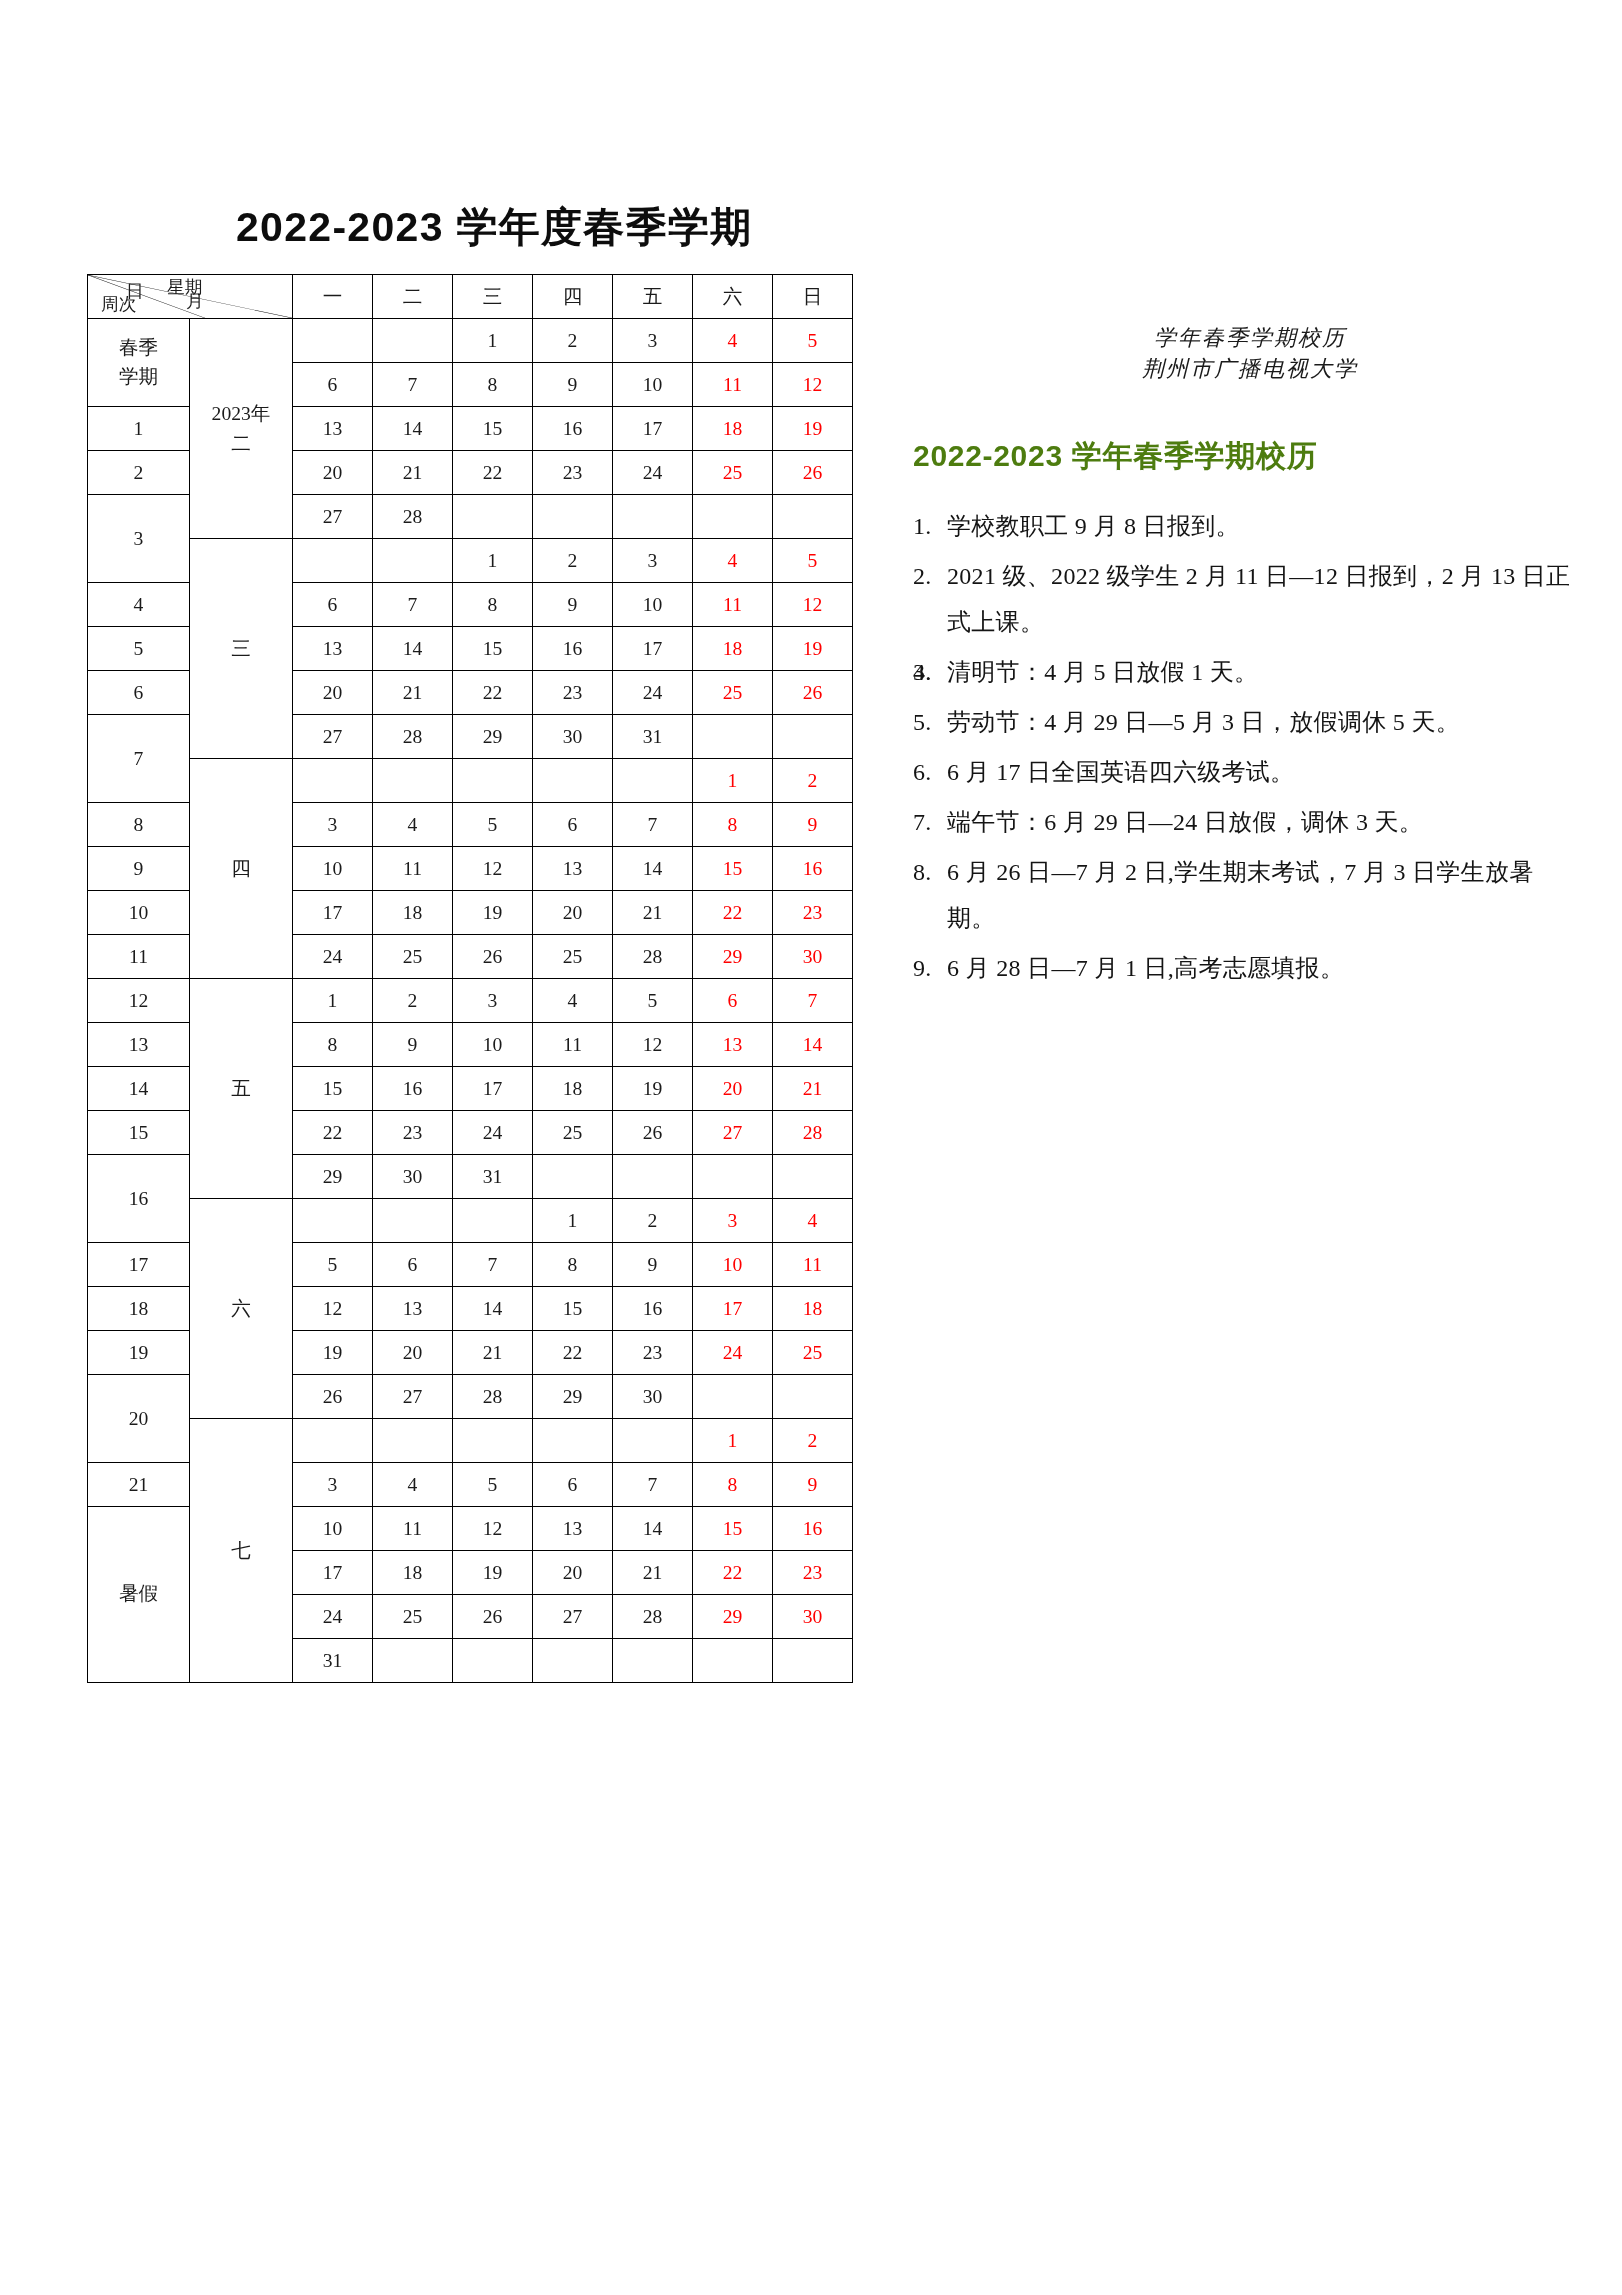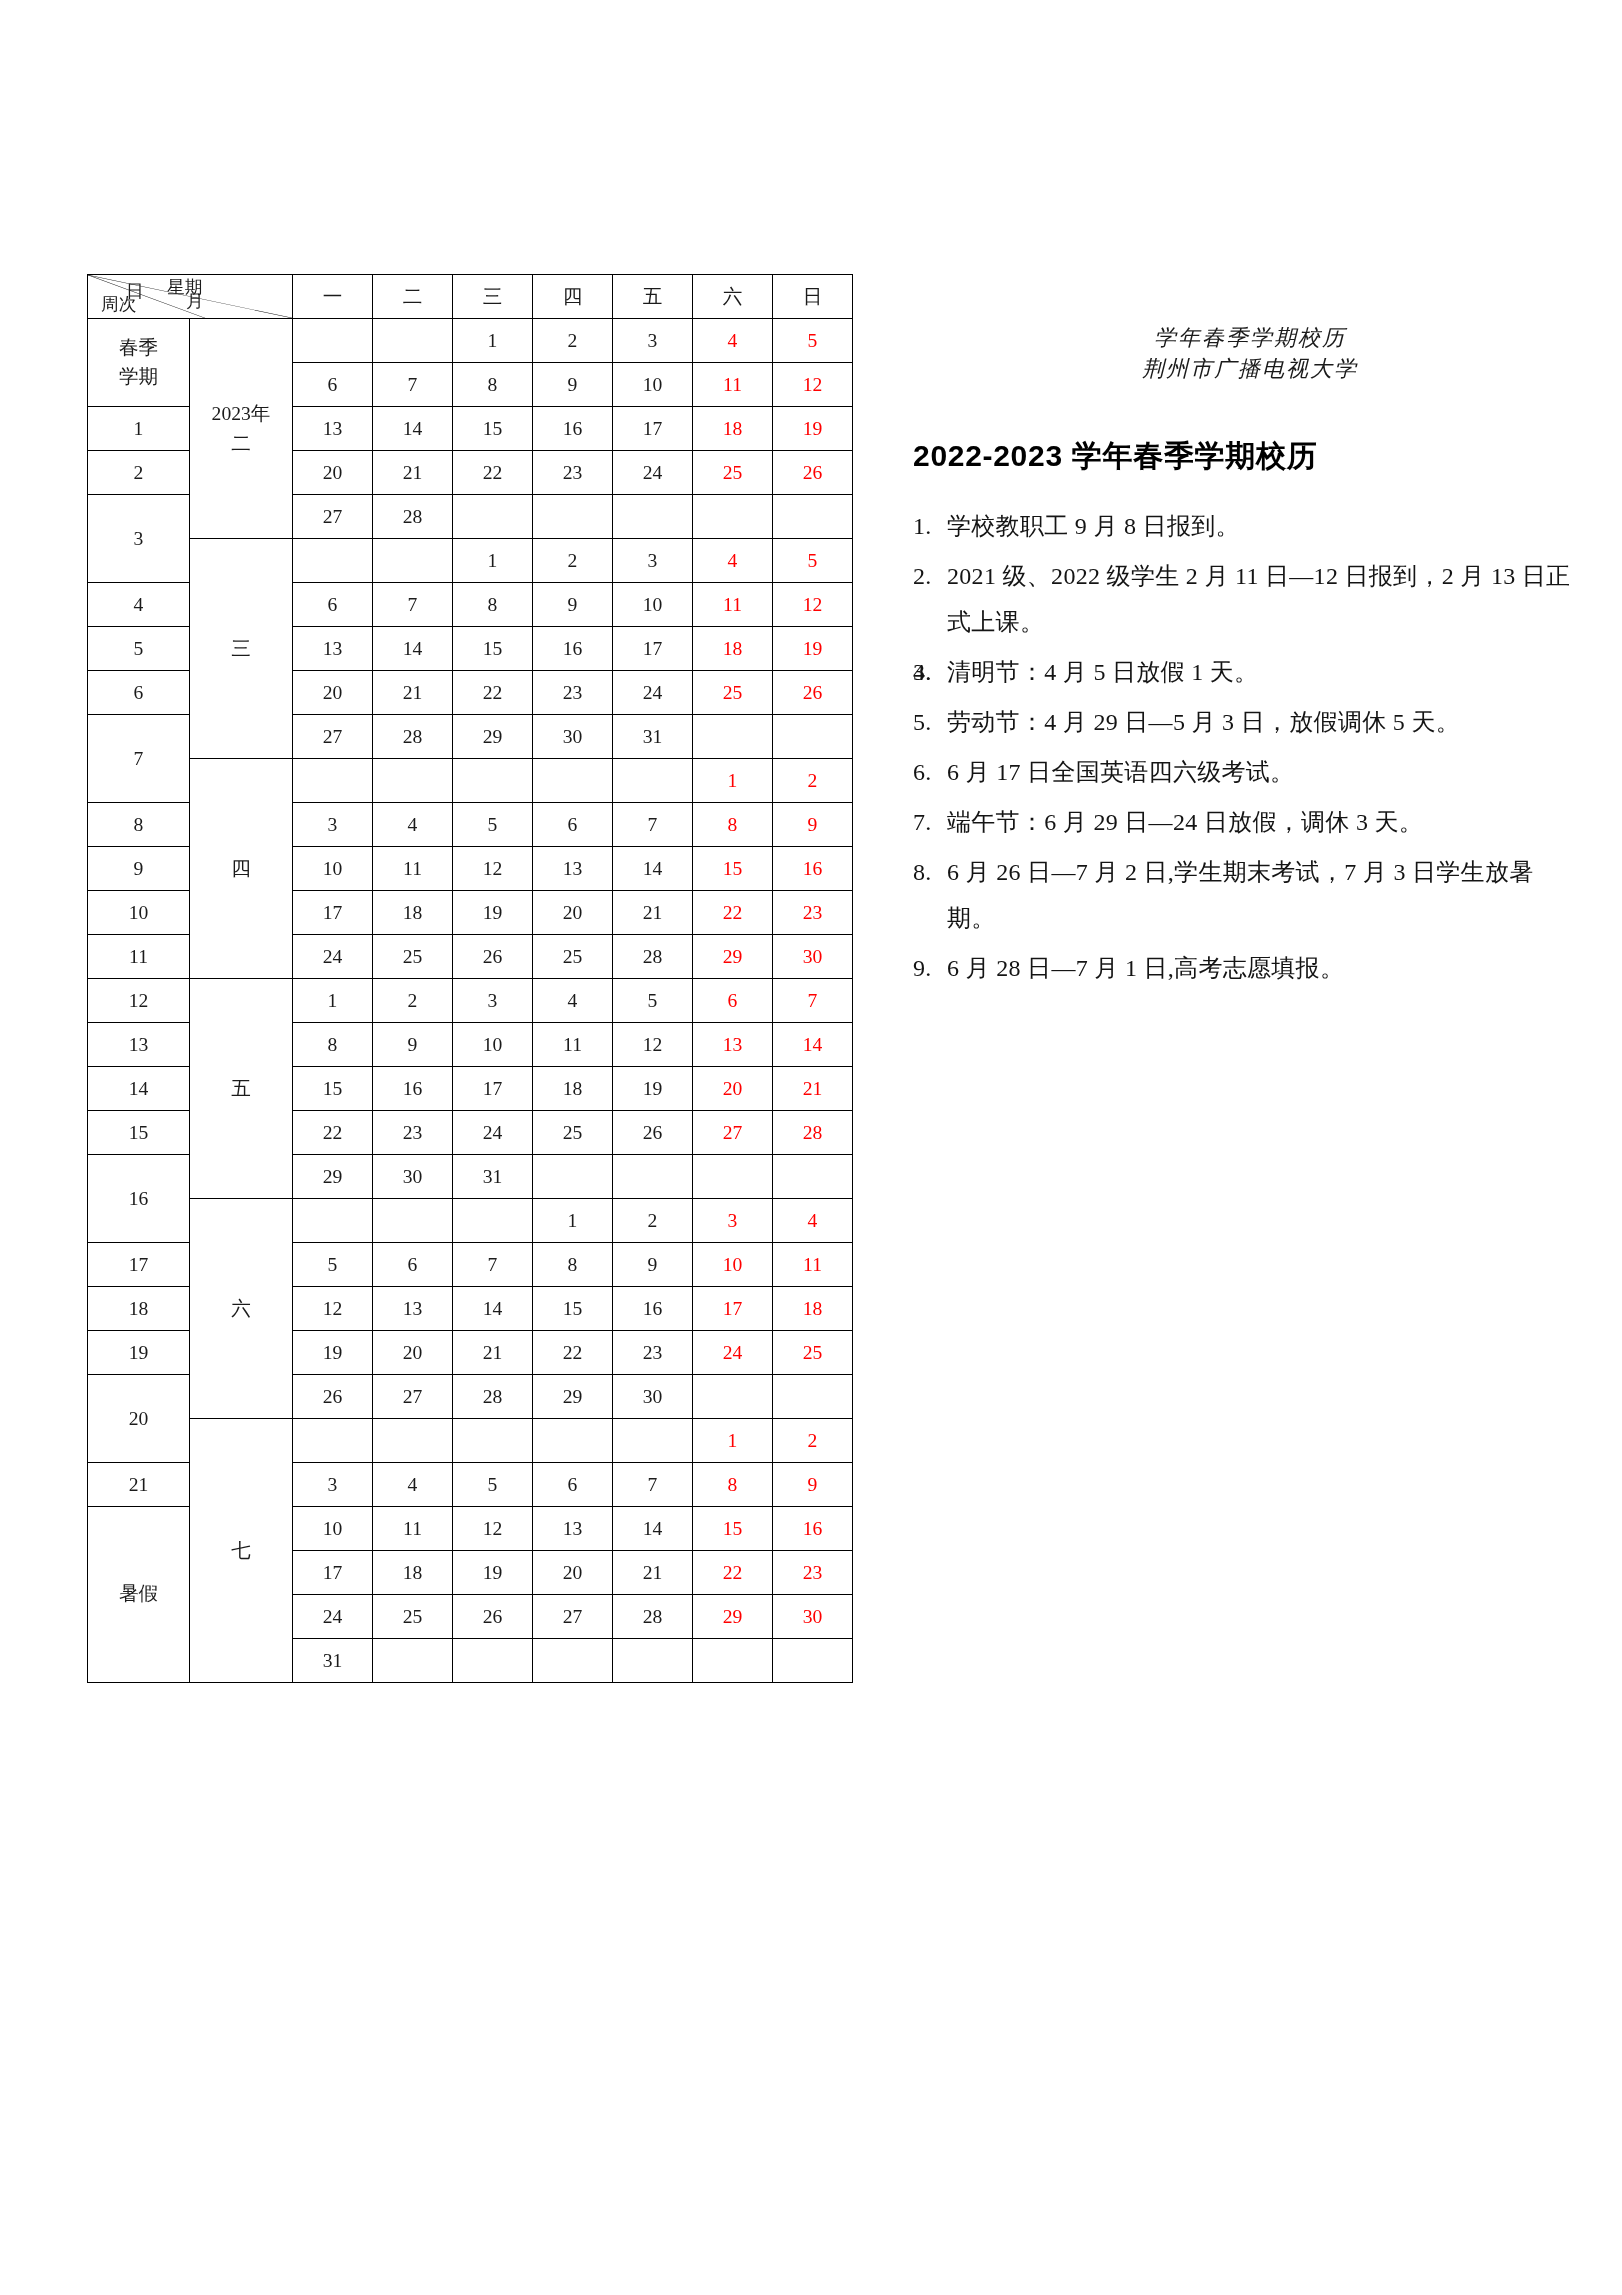--- a/index.html
+++ b/index.html
@@ -82,21 +82,21 @@
     margin:0 0 9.2px 0;
     padding-left:13px;
     font-family:"Liberation Serif","DejaVu Serif",serif;
     font-style:italic;
   }
   .org.second{ margin-bottom:0; }
   .right-head{
     margin-top:56px;
     font-size:30px;
     font-weight:700;
-    color:#000000;
+    color:#4d7c0f;
     letter-spacing:0.7px;
     font-family:"Liberation Sans","DejaVu Sans",sans-serif;
     white-space:nowrap;
   }
   ol.notes{
     list-style:none;
     margin:26px 0 0 0;
     padding:0;
   }
   ol.notes li{
@@ -113,20 +113,21 @@
     position:absolute;
     left:0; top:0;
     width:34px;
   }
 </style>
 </head>
 <body>
 
 <div class="page">
 
+  <div class="doc-title">2022-2023 学年度春季学期</div>
 
   <div class="cal-wrap">
     <table class="cal">
       <colgroup>
         <col class="c-week">
           <col class="c-month">
         <col class="c-day">
           <col class="c-day">
           <col class="c-day">
           <col class="c-day">

